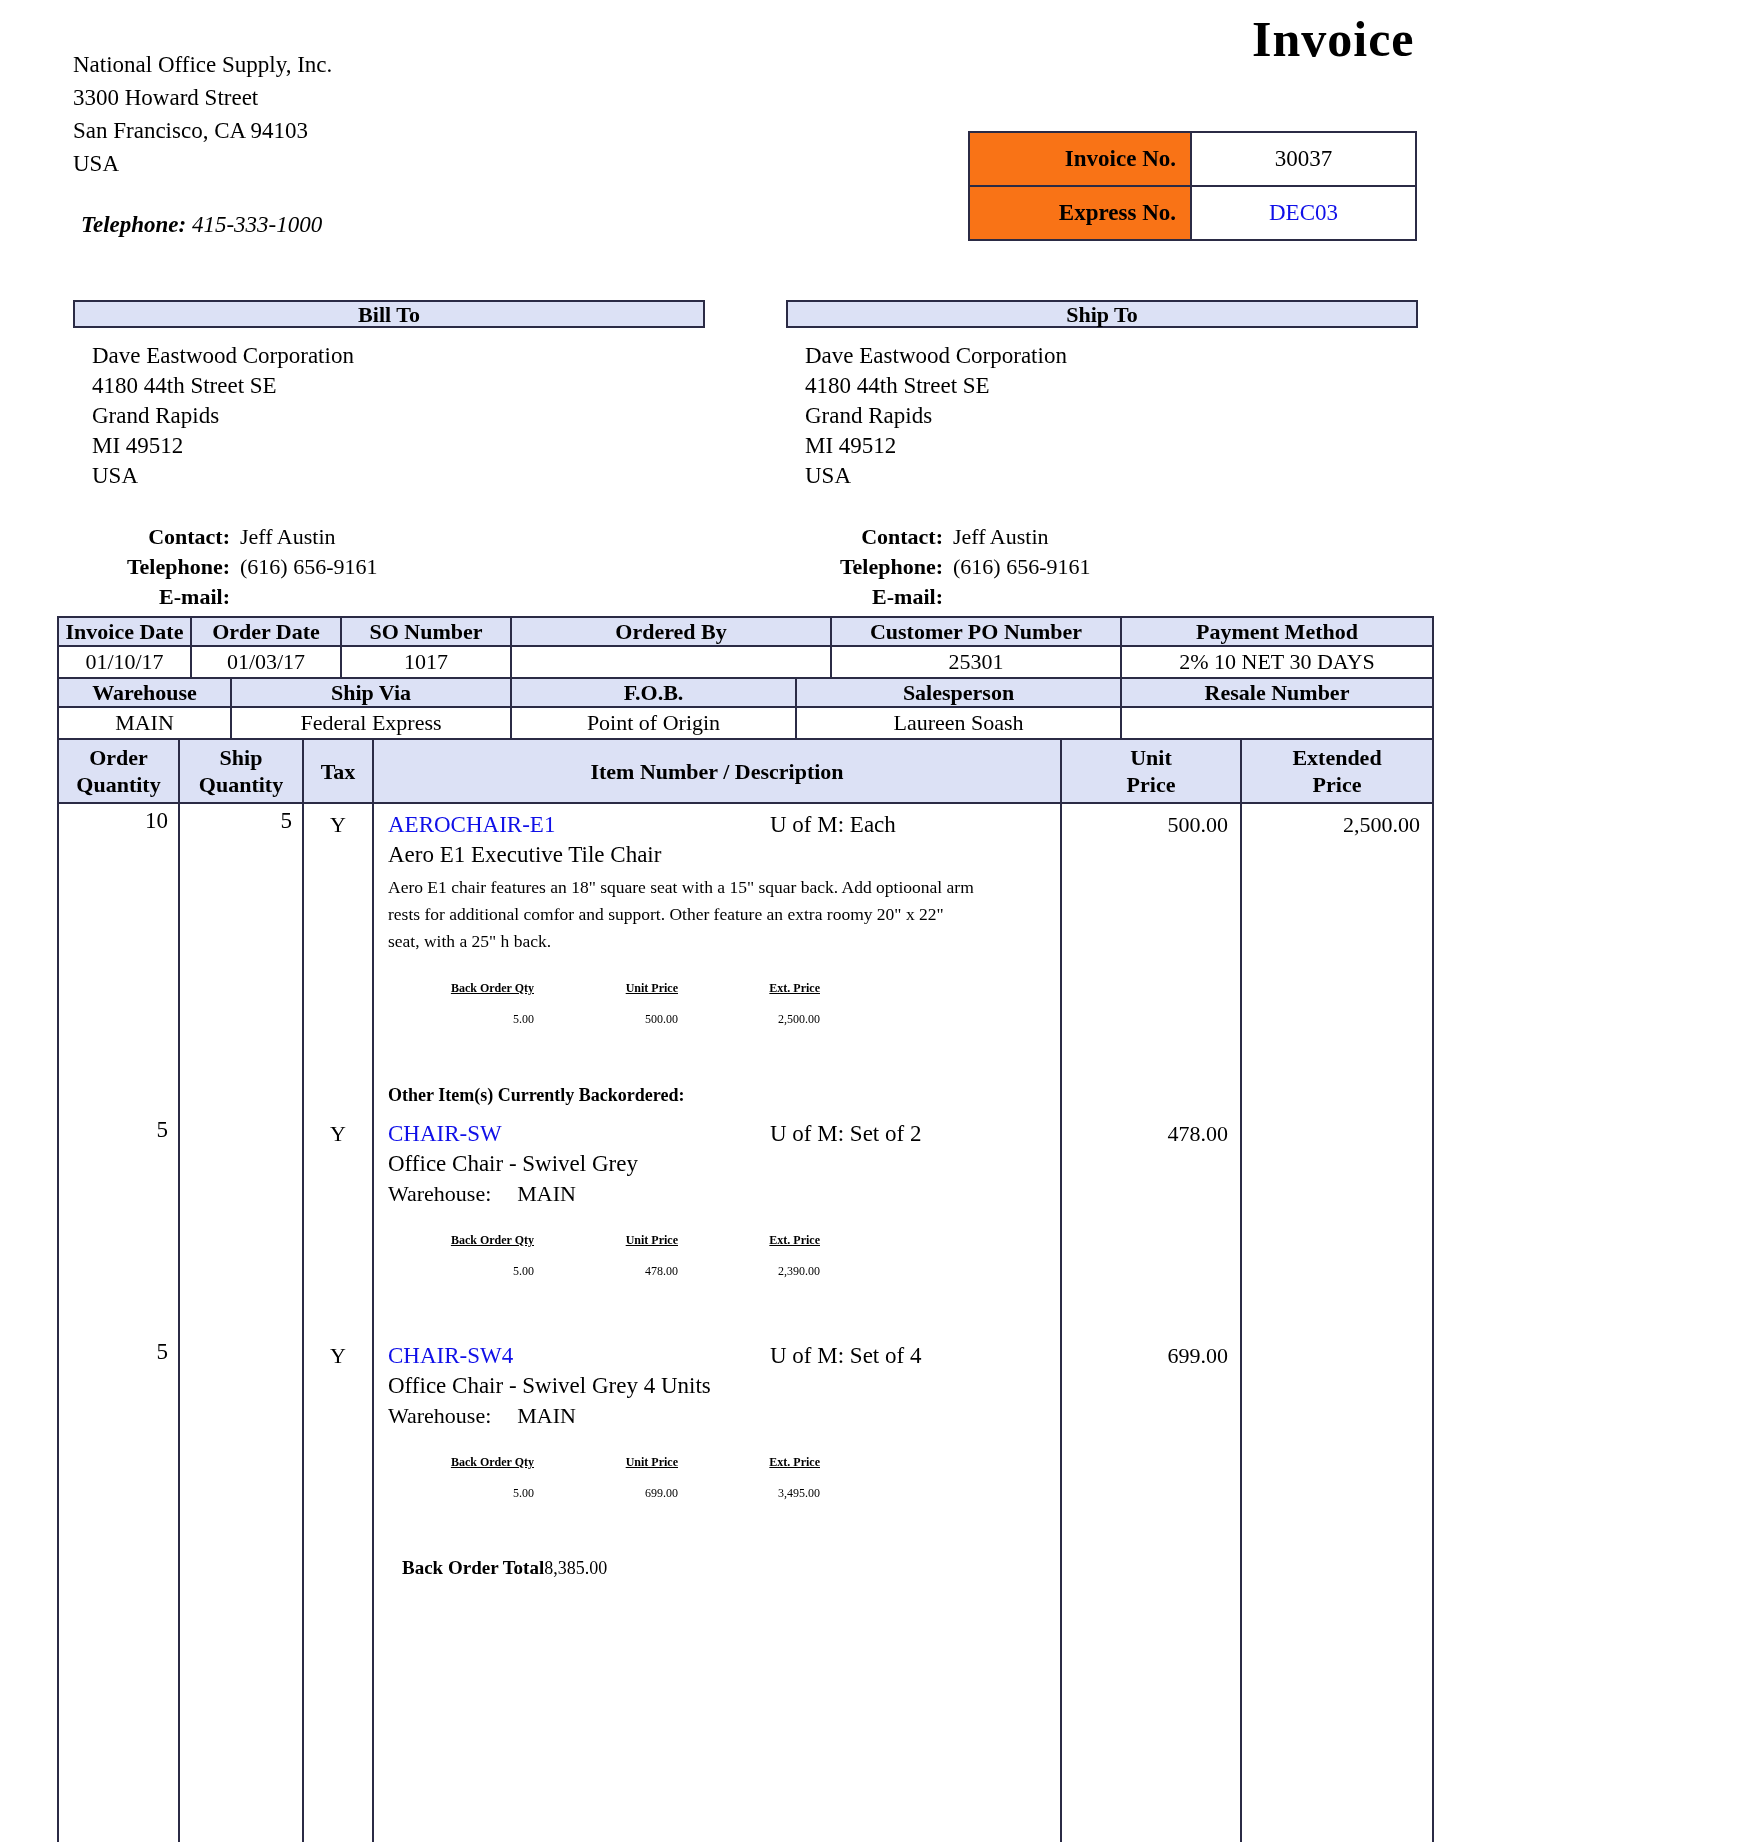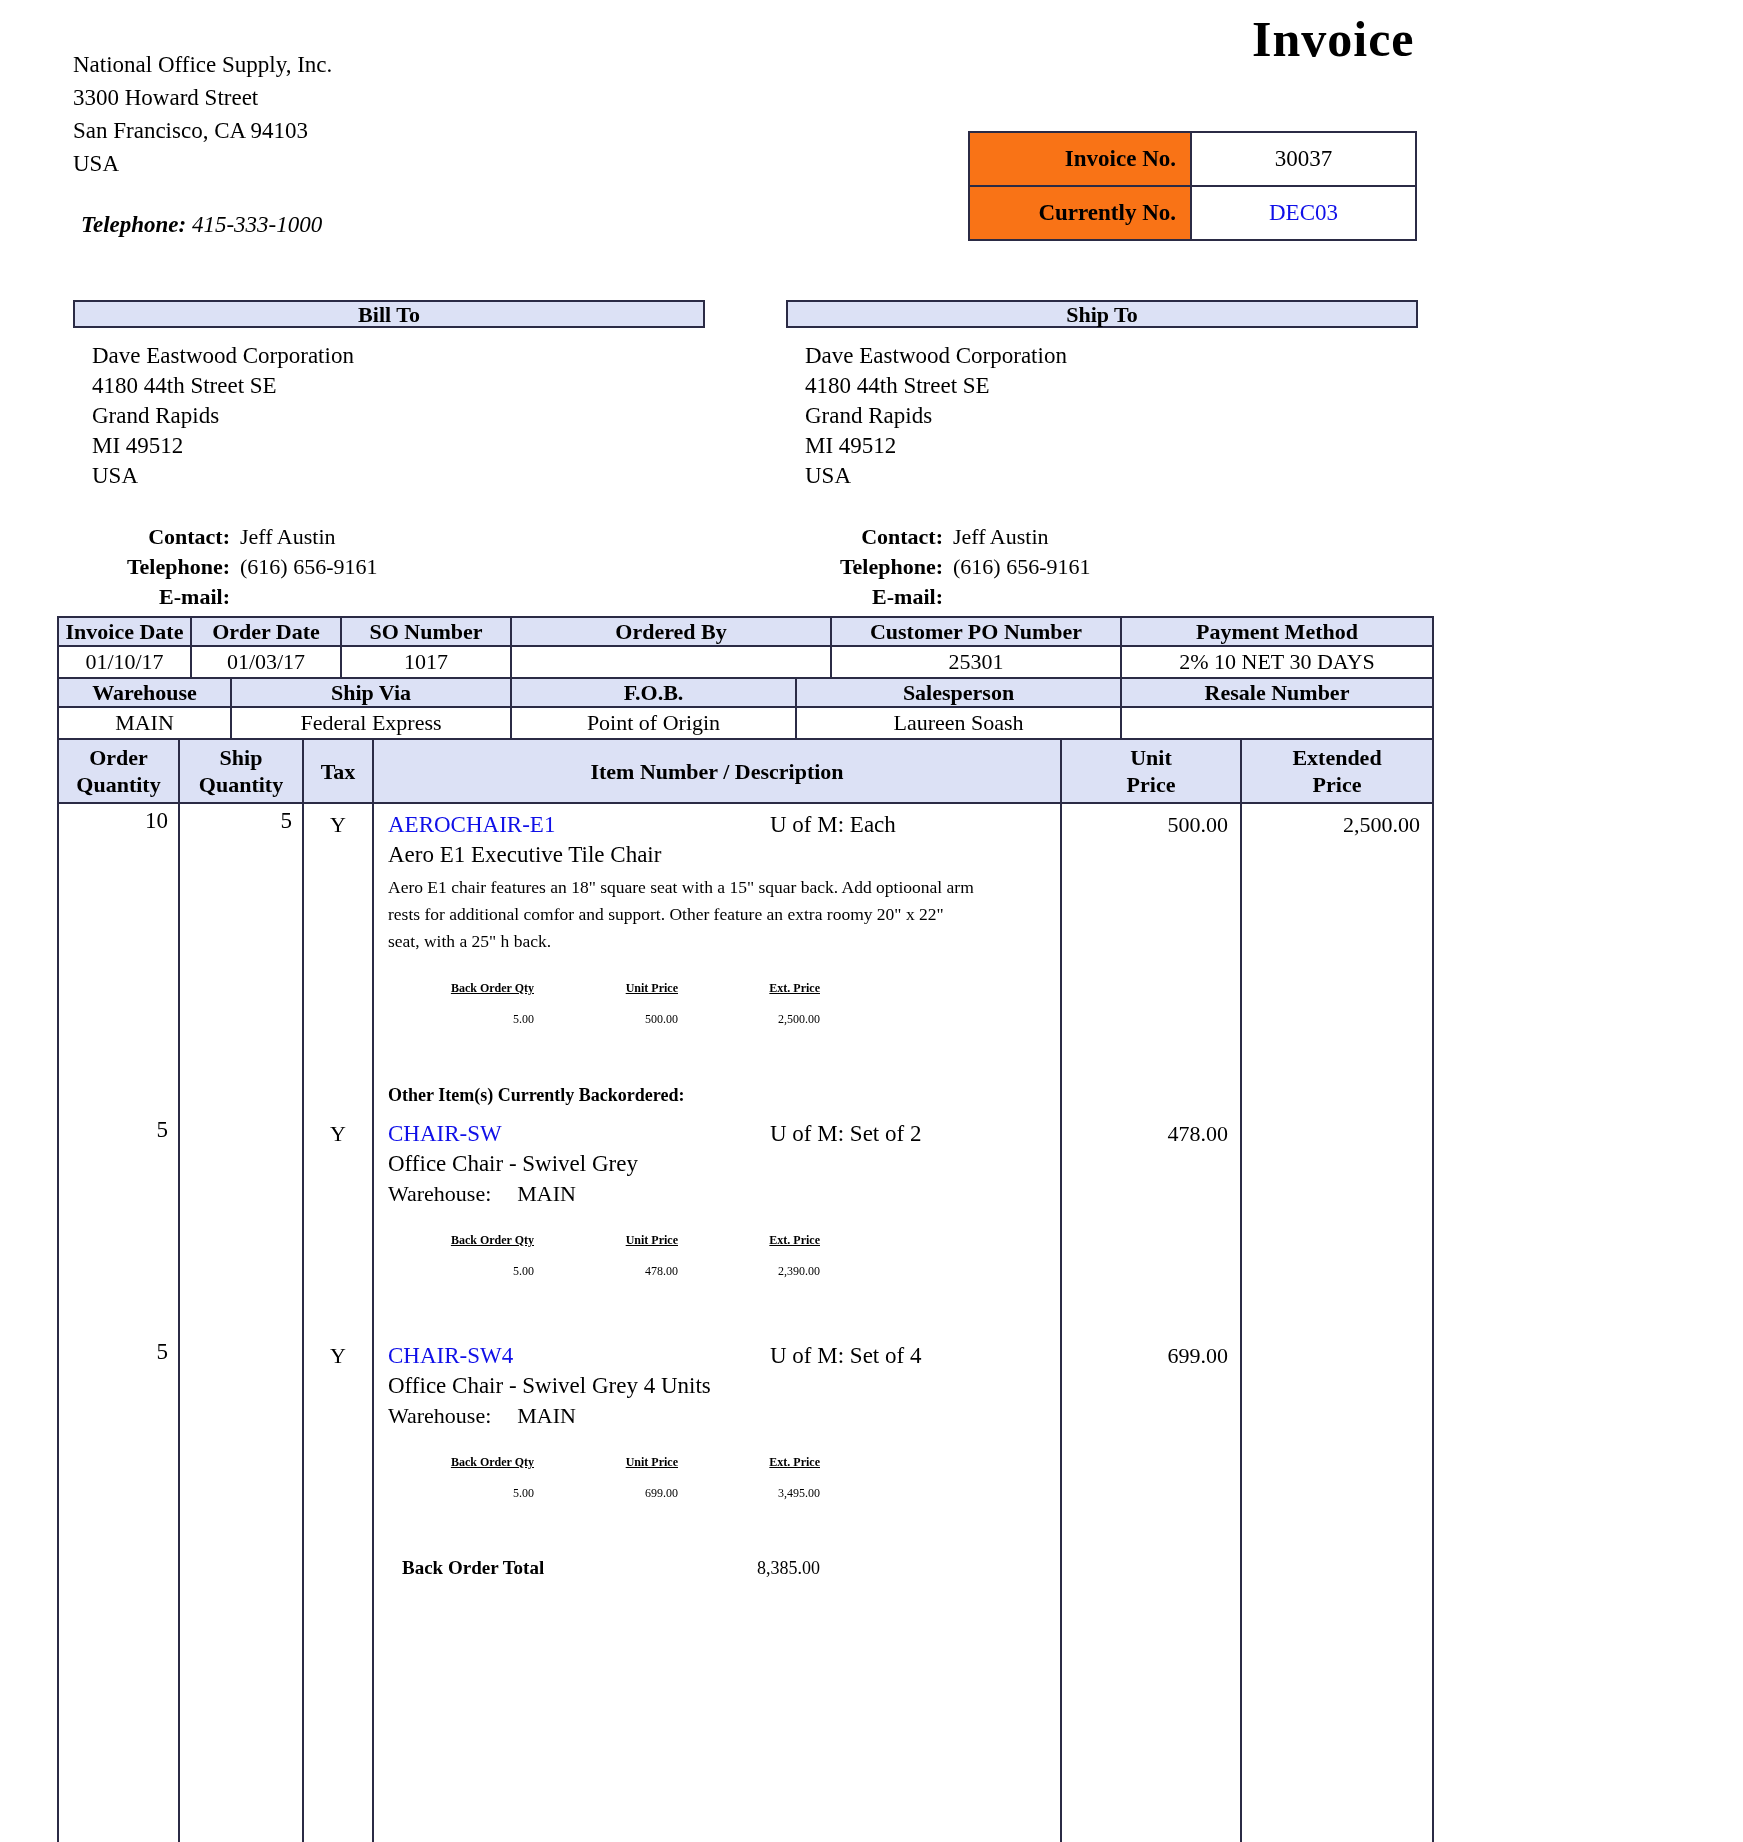--- a/index.html
+++ b/index.html
@@ -58,21 +58,21 @@
   .idesc { font-size:17.5px; line-height:27px; width:588px; margin-top:6px; }
   .wh { font-size:22px; margin-top:4px; }
   .wh .whv { margin-left:26px; }
   table.subt { margin:10px 16px 0 0; border-collapse:collapse; font-size:12px; }
   table.subt td { border:none; text-align:right; height:31px; vertical-align:bottom; padding:0; }
   table.subt td.h { text-decoration:underline; font-weight:bold; }
   .pb-a { padding-bottom:58px; }
   .pb-b { padding-bottom:56px; }
   .pb-c { padding-bottom:42px; }
   .note { font-size:18px; font-weight:bold; height:28px; padding-top:0; }
-  .bo-total { display:flex; justify-content:space-between; width:418px; margin:6px 0 7px 14px; align-items:baseline; }
+  .bo-total { display:flex; width:418px; margin:6px 0 7px 14px; align-items:baseline; }
   .bo-lbl { font-weight:bold; font-size:19px; }
   .bo-val { font-size:18px; }
   .filler td { height:420px; }
 </style>
 </head>
 <body>
 
 <div class="page">
 
   <div class="company">
@@ -88,21 +88,21 @@
 
   <div class="inv-title">Invoice</div>
 
   <table class="meta">
     <tbody>
         <tr>
       <td class="lbl">Invoice No.</td>
       <td class="val">30037</td>
     </tr>
     <tr>
-      <td class="lbl">Currently No.</td>
+      <td class="lbl">Express No.</td>
       <td class="val blue">DEC03</td>
     </tr>
   </tbody>
     </table>
 
   <div class="addr bill">
     <div class="addr-header">Bill To</div>
     <div class="addr-lines">
       <div>Dave Eastwood Corporation</div>
       <div>4180 44th Street SE</div>

